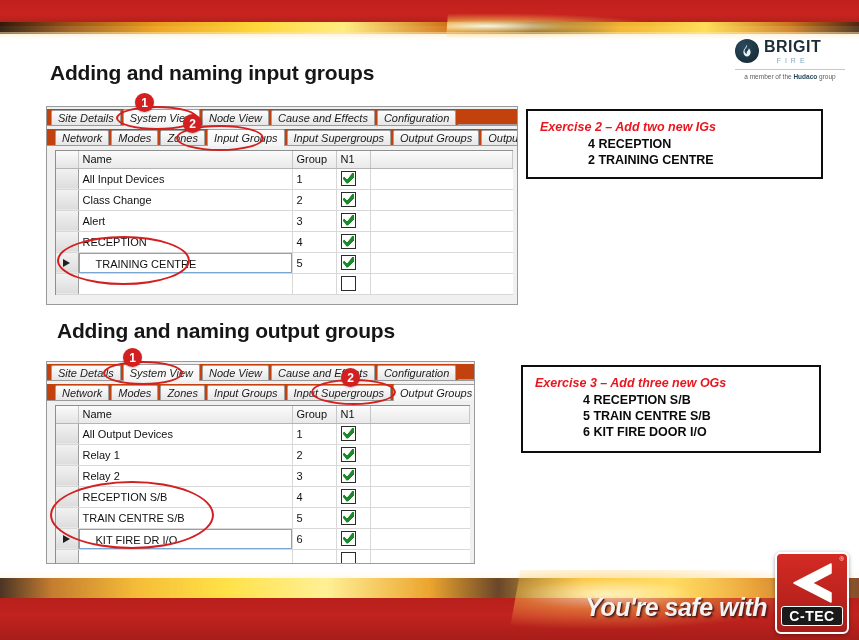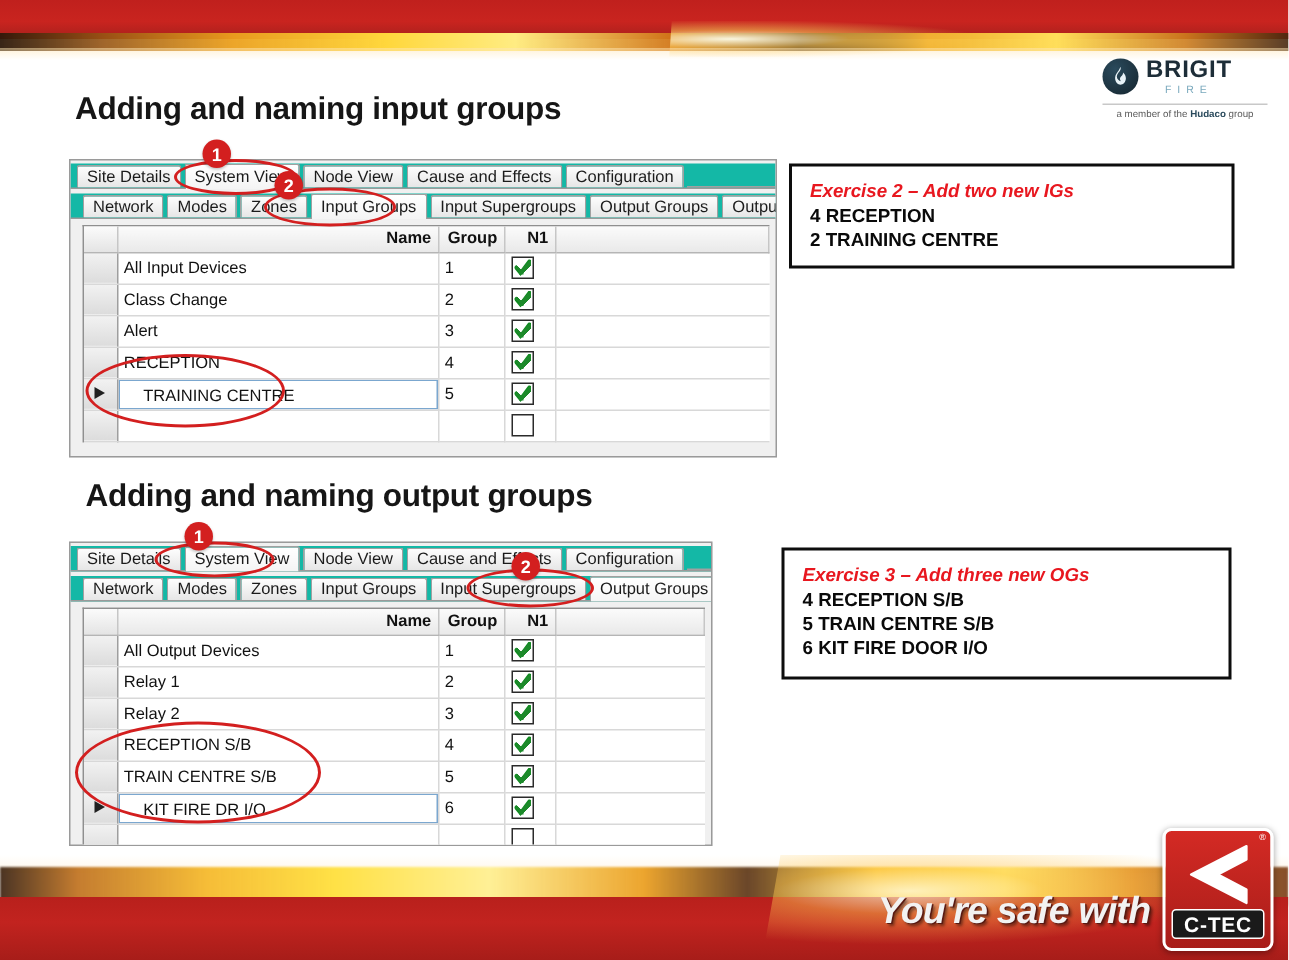--- a/index.html
+++ b/index.html
@@ -131,21 +131,21 @@
     border:1px solid #9a9a9a;
     font-family:"Liberation Sans",sans-serif;
     font-size:11px;color:#111;
     box-sizing:border-box;
     overflow:hidden;
   }
   #app1{left:46px;top:106px;width:472px;height:199px;}
   #app2{left:46px;top:361px;width:429px;height:203px;}
 
   .tabstrip{display:flex;align-items:flex-end;height:17px;padding-left:4px;
-    border-bottom:1px solid #9a9a9a;background:#14b8a6;box-sizing:border-box;}
+    border-bottom:1px solid #9a9a9a;background:#c2410c;box-sizing:border-box;font-style:italic;}
   .tabstrip.outer{margin-top:2px;}
   .tabstrip.inner{margin-top:3px;padding-left:8px;align-items:center;}
   .tab{
     height:15px;line-height:15px;padding:0 6px;
     background:linear-gradient(180deg,#fdfdfd,#e6e6e6);
     border:1px solid #a0a0a0;border-bottom:none;
     border-radius:2px 2px 0 0;margin-right:2px;white-space:nowrap;
     font-size:11px;color:#1b1b1b;box-sizing:border-box;
   }
   .tab.active{
@@ -162,21 +162,21 @@
   .grid{width:100%;border-collapse:collapse;table-layout:fixed;font-size:11px;}
   .grid col.c-sel{width:22px;}
   .grid col.c-name{width:214px;}
   .grid col.c-grp{width:44px;}
   .grid col.c-n1{width:34px;}
   .grid col.c-pad{width:auto;}
 
   .grid th{
     background:linear-gradient(180deg,#fbfbfb,#e9e9e9);
     border-right:1px solid #c6c6c6;border-bottom:1px solid #b5b5b5;
-    font-weight:bold;text-align:right;padding:2px 4px;height:17px;
+    font-weight:normal;text-align:left;padding:2px 4px;height:17px;
     box-sizing:border-box;color:#111;
   }
   .grid th.c-sel-h{background:linear-gradient(180deg,#fbfbfb,#e4e4e4);}
   .grid td{
     border-right:1px solid #d8d8d8;border-bottom:1px solid #d8d8d8;
     padding:2px 4px;height:21px;box-sizing:border-box;background:#ffffff;
     vertical-align:middle;white-space:nowrap;overflow:hidden;
   }
   .grid td.selcell{
     background:linear-gradient(180deg,#f2f2f2,#dcdcdc);
@@ -223,21 +223,21 @@
   .exbox{
     position:absolute;background:#ffffff;border:2.5px solid #0d0d0d;
     padding:9px 12px;box-sizing:border-box;
   }
   #ex1{left:526px;top:109px;width:297px;height:70px;}
   #ex2{left:521px;top:365px;width:300px;height:88px;}
   .ex-title{
     color:#e8171f;font-weight:bold;font-style:italic;font-size:12.5px;
     margin-bottom:2px;white-space:nowrap;
   }
-  .ex-line{color:#0a0a0a;font-weight:bold;font-size:12.5px;line-height:1.28;white-space:nowrap;}
+  .ex-line{color:#0a0a0a;font-weight:bold;font-size:12.5px;line-height:1.28;white-space:nowrap;margin-left:48px;}
 </style>
 </head>
 <body>
 
 <div class="banner banner-top">
   <div class="band-red-top"></div>
   <div class="band-flame-top"></div>
   <div class="band-flare-top"></div>
   <div class="band-fade-top"></div>
 </div>

